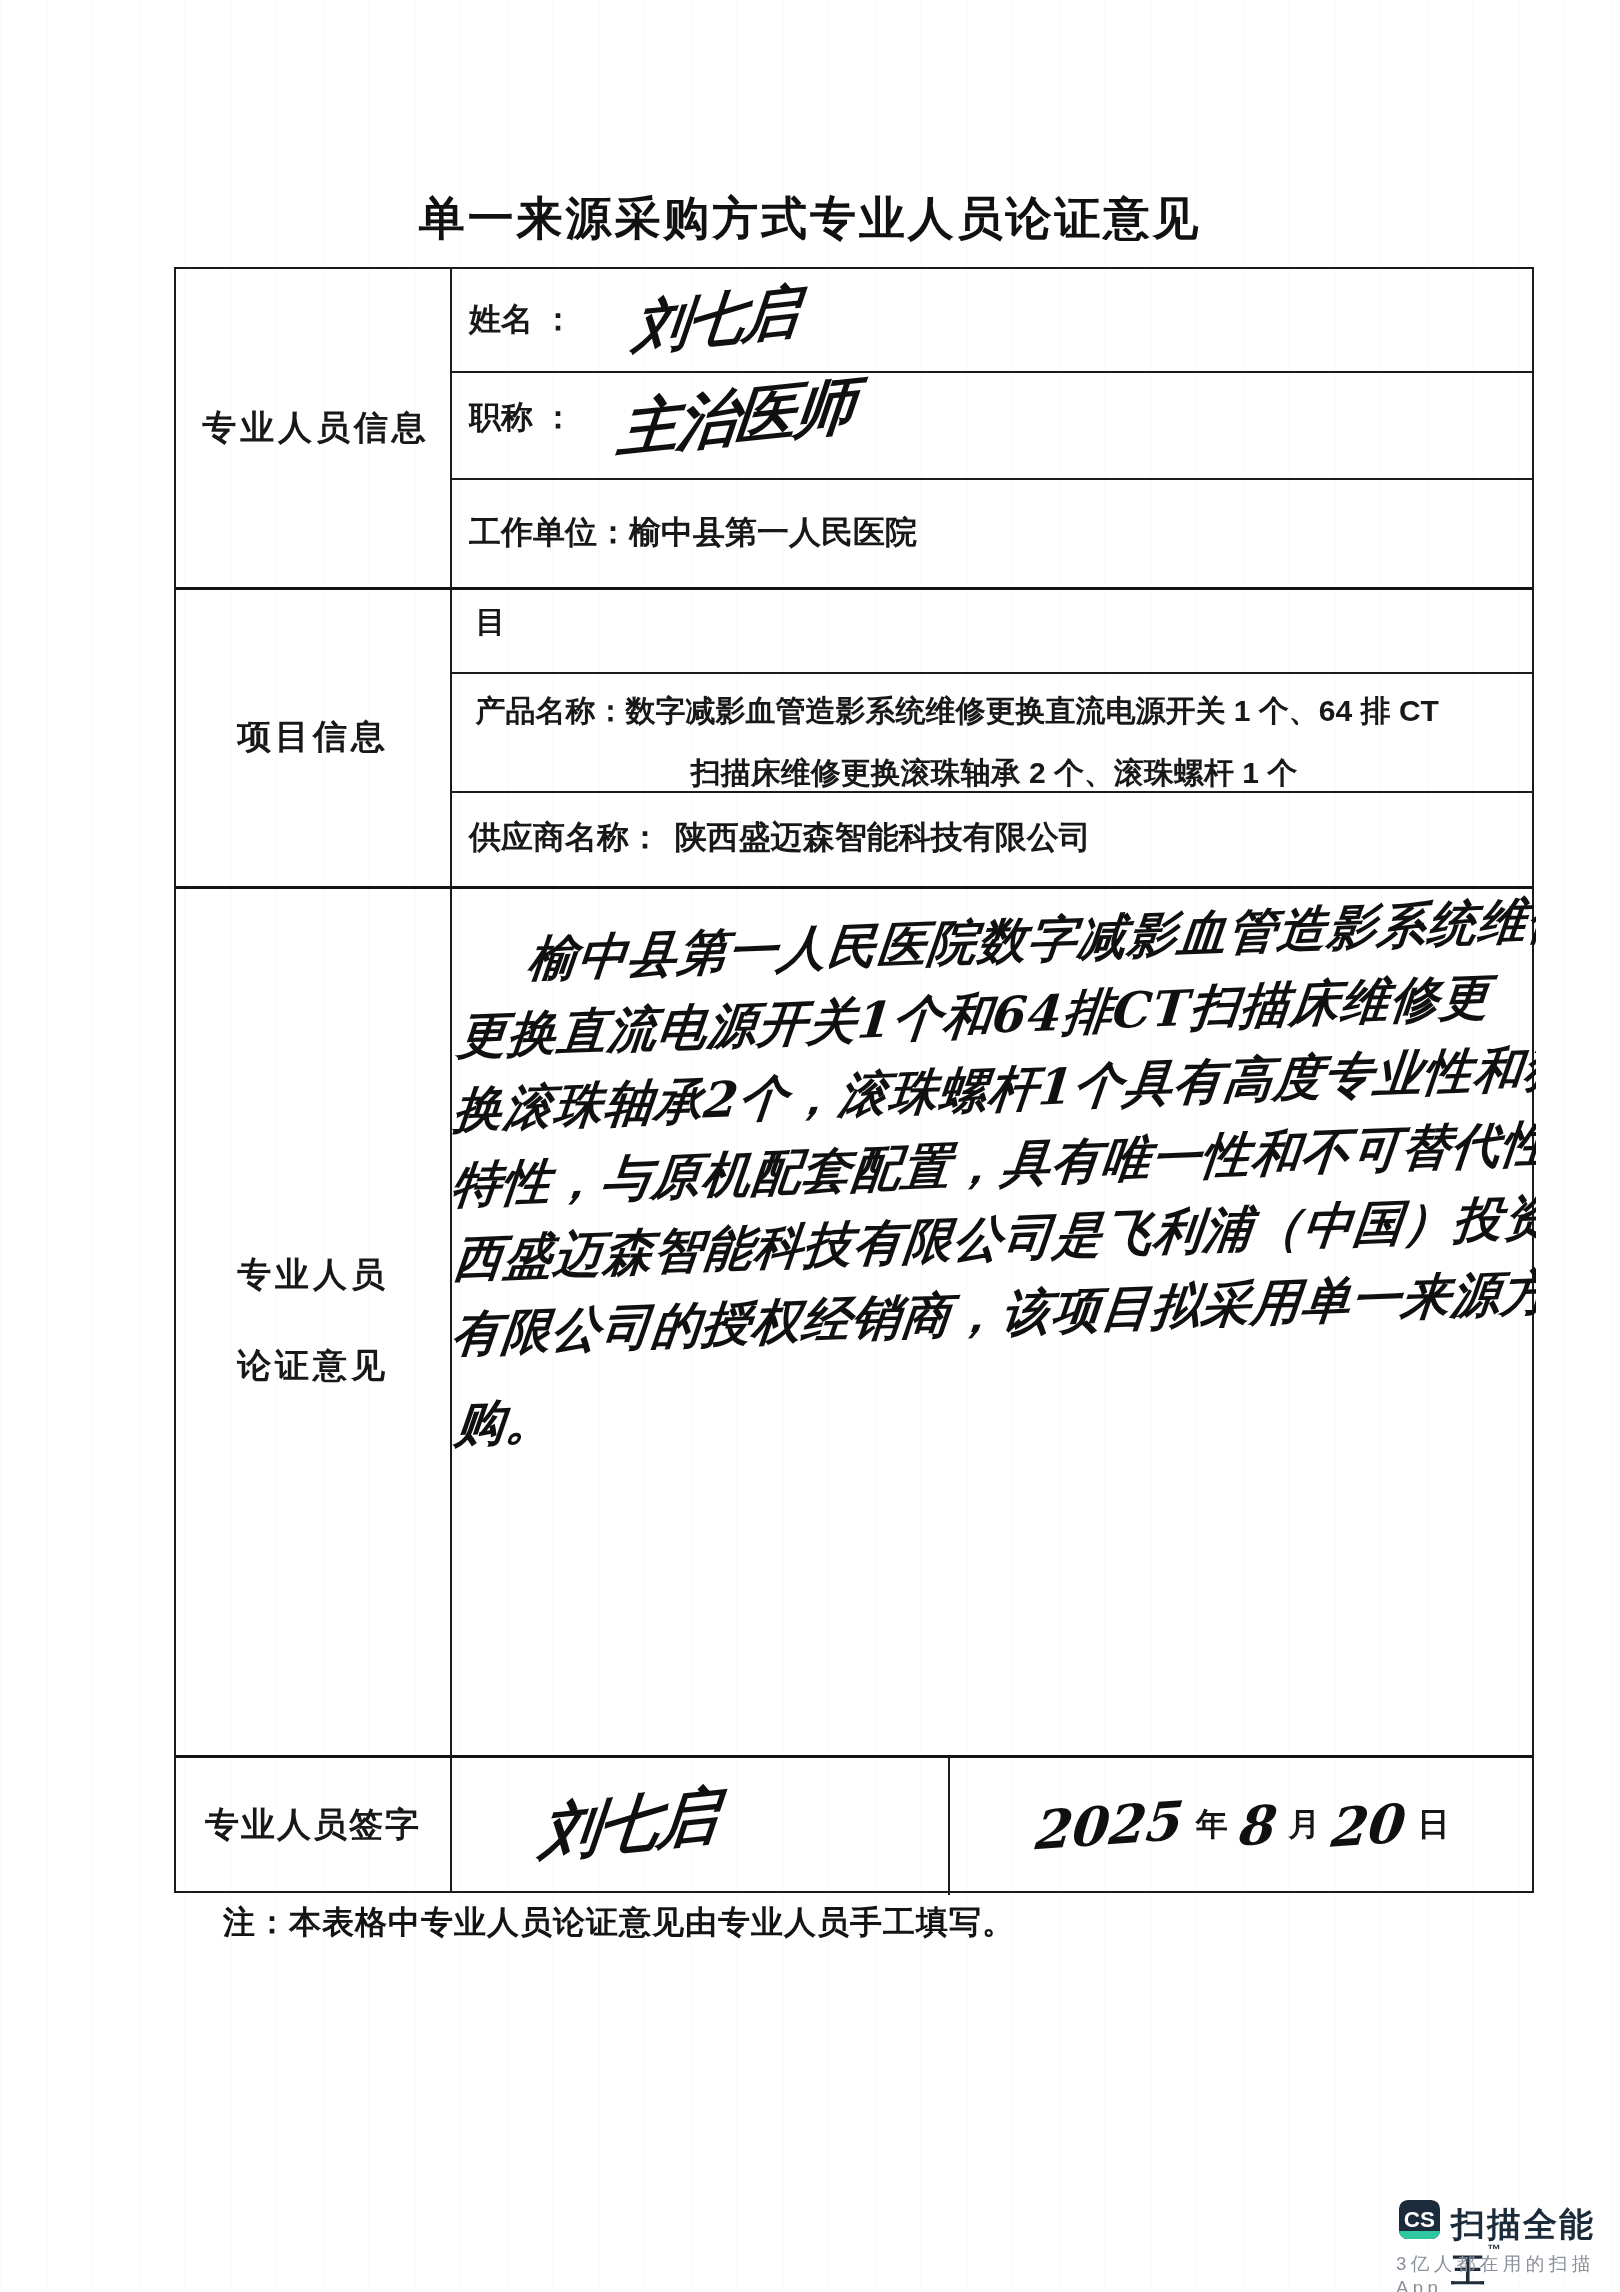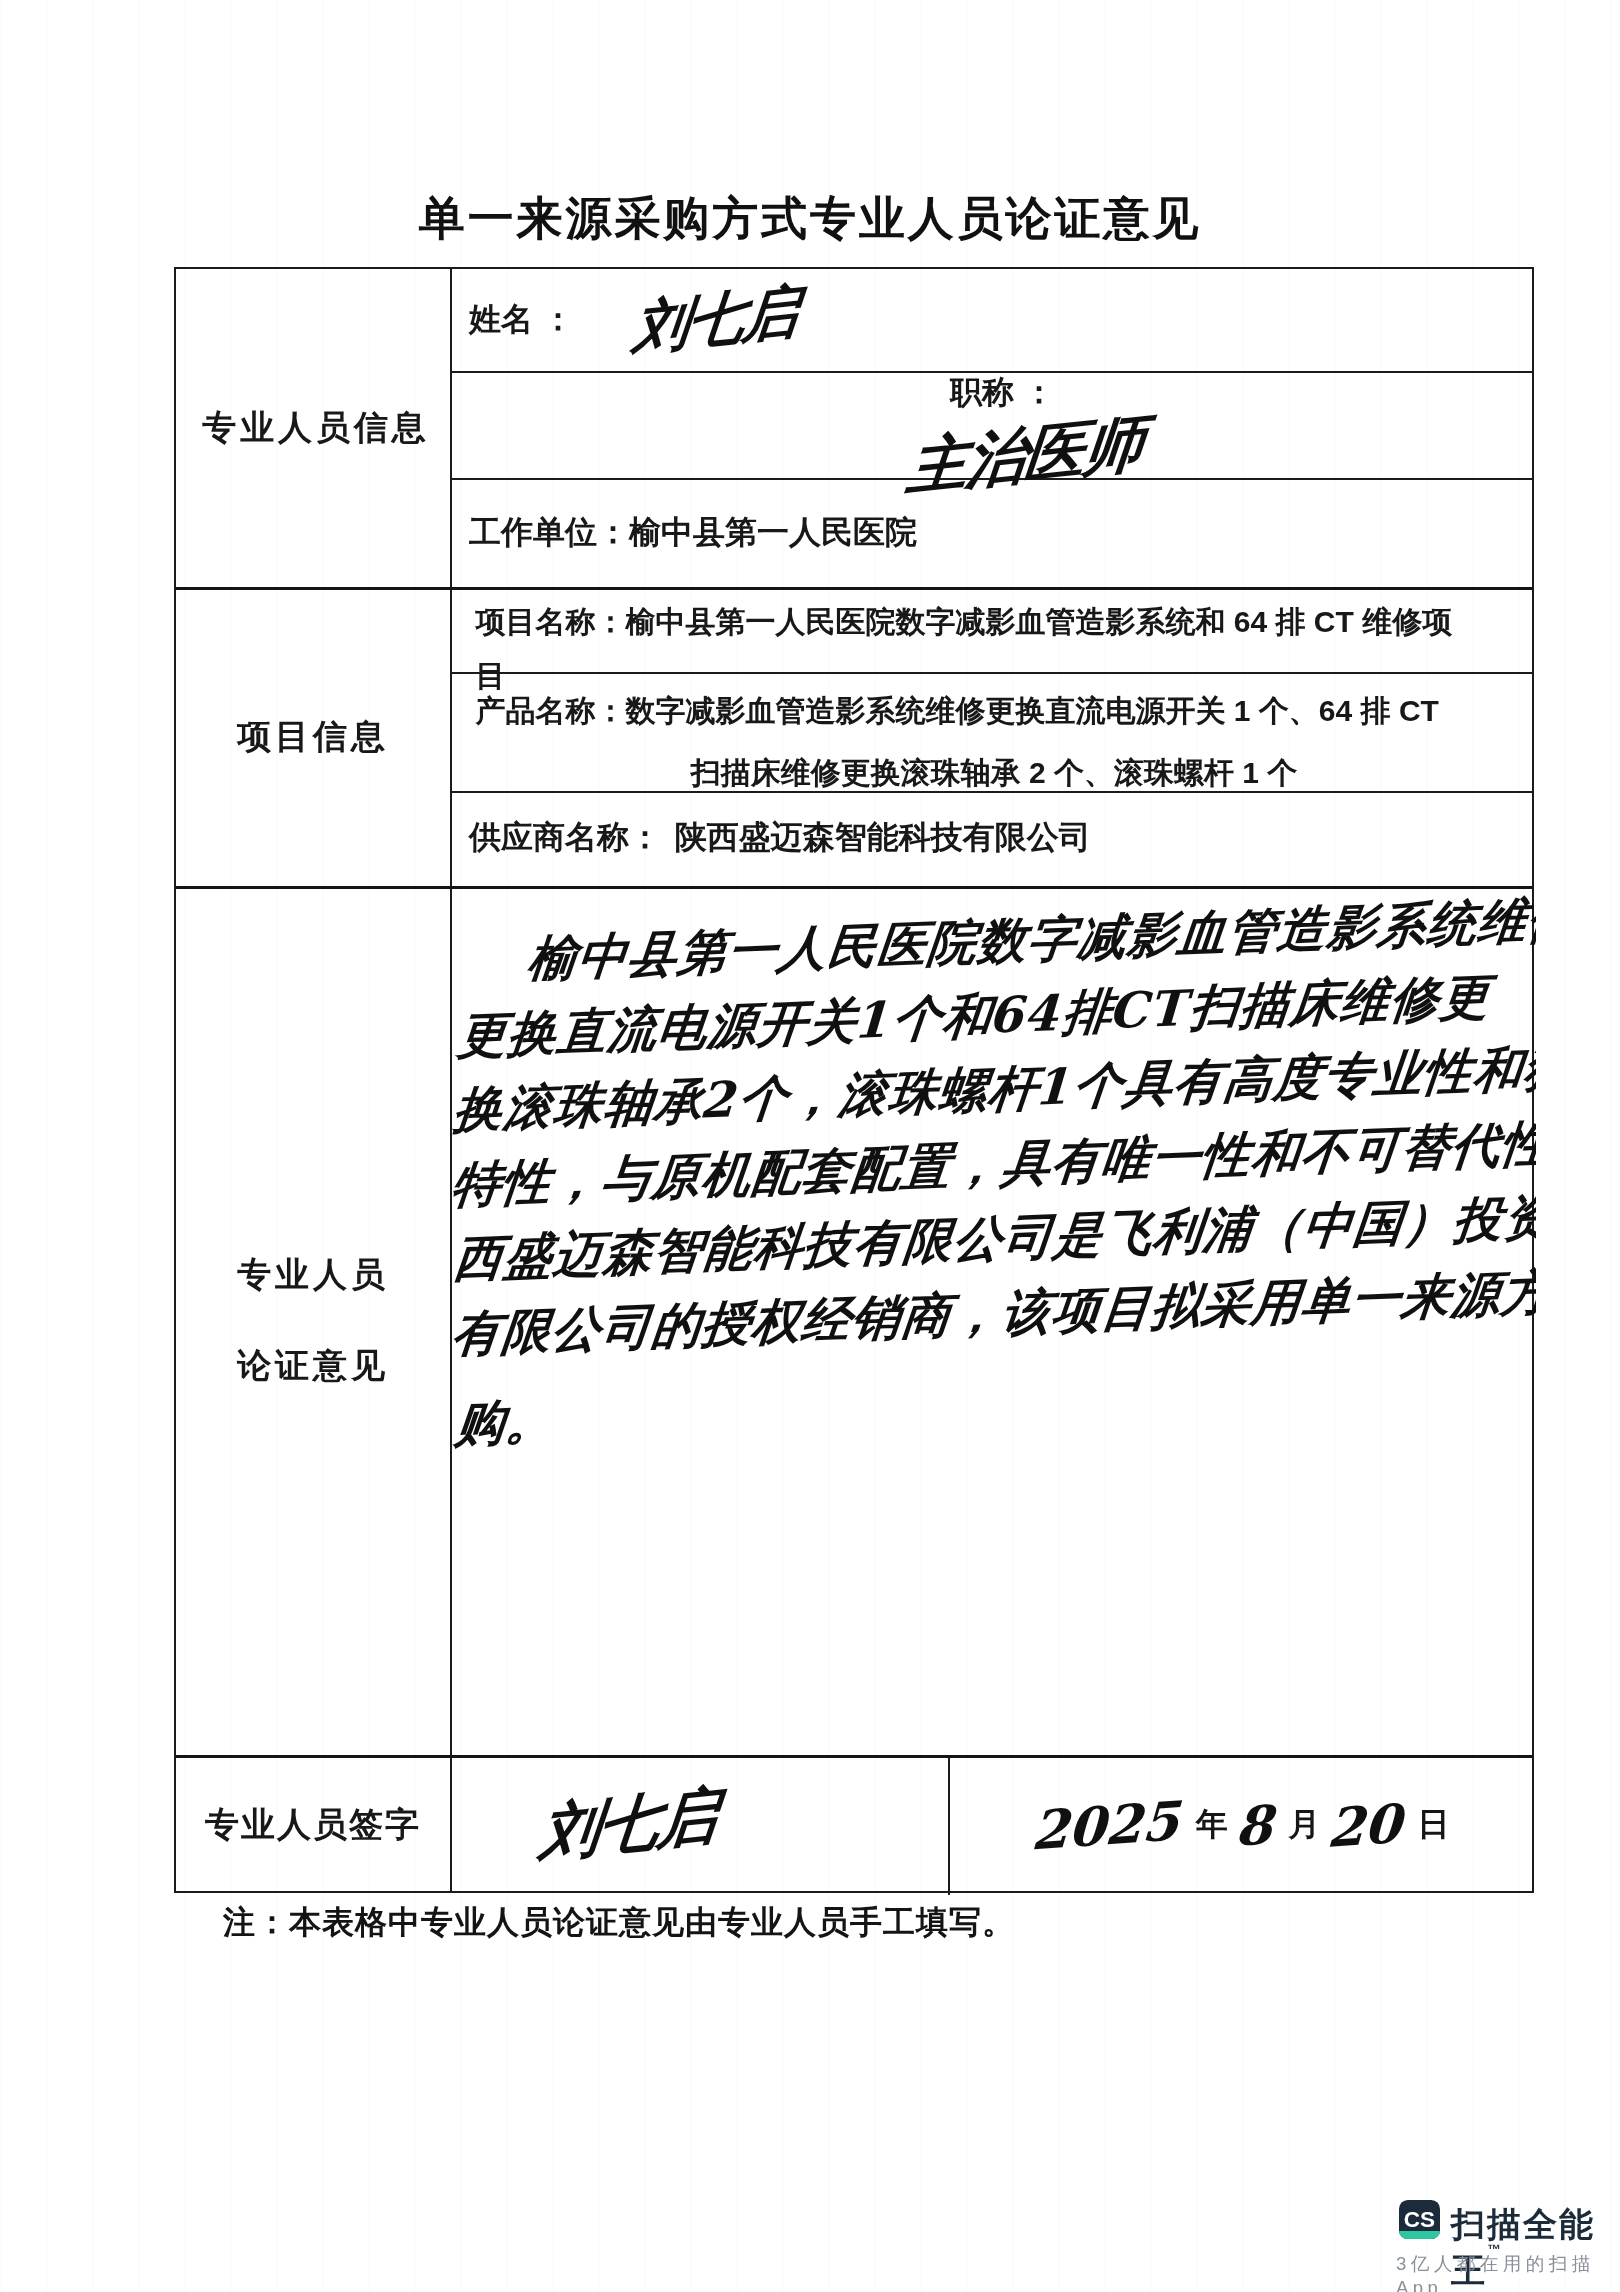--- a/index.html
+++ b/index.html
@@ -76,33 +76,30 @@
       <span>项目信息</span>
     </div>
     <div class="cell label-cell" style="left:0;top:1486px;width:274px;height:140px;letter-spacing:2px;">
       <span>专业人员签字</span>
     </div>
 
     <div class="cell row-cell" style="left:276px;top:0;width:1084px;height:102px;">
       <span class="print">姓名 ：</span>
       <span class="hw hw-sig" style="margin-left:59px;">刘七启</span>
     </div>
-    <div class="cell row-cell" style="left:276px;top:102px;width:1084px;height:93px;flex-direction:column;">
+    <div class="cell row-cell" style="left:276px;top:102px;width:1084px;height:93px;">
       <span class="print">职称 ：</span>
       <span class="hw hw-sig" style="margin-left:44px;font-size:61px;">主治医师</span>
     </div>
     <div class="cell row-cell" style="left:276px;top:209px;width:1084px;height:109px;">
       <span class="print">工作单位：</span>
       <span class="print">榆中县第一人民医院</span>
     </div>
 
     <div class="cell two-line" style="left:276px;top:318px;width:1084px;height:85px;">
-      <div>
-        <span class="print" style="font-size:30px;">项目名称：</span><span class="print" style="font-size:30px;">榆中县第一人民医院数字减影血管造影系统和 64 排 CT 维修项</span>
-      </div>
       <div class="print" style="font-size:30px;">目</div>
     </div>
     <div class="cell two-line" style="left:276px;top:403px;width:1084px;height:120px;line-height:57px;">
       <div>
         <span class="print" style="font-size:30px;">产品名称：</span><span class="print" style="font-size:30px;">数字减影血管造影系统维修更换直流电源开关 1 个、64 排 CT</span>
       </div>
       <div class="print center-line" style="font-size:30px;">扫描床维修更换滚珠轴承 2 个、滚珠螺杆 1 个</div>
     </div>
     <div class="cell row-cell" style="left:276px;top:522px;width:1084px;height:94px;">
       <span class="print">供应商名称：</span>

